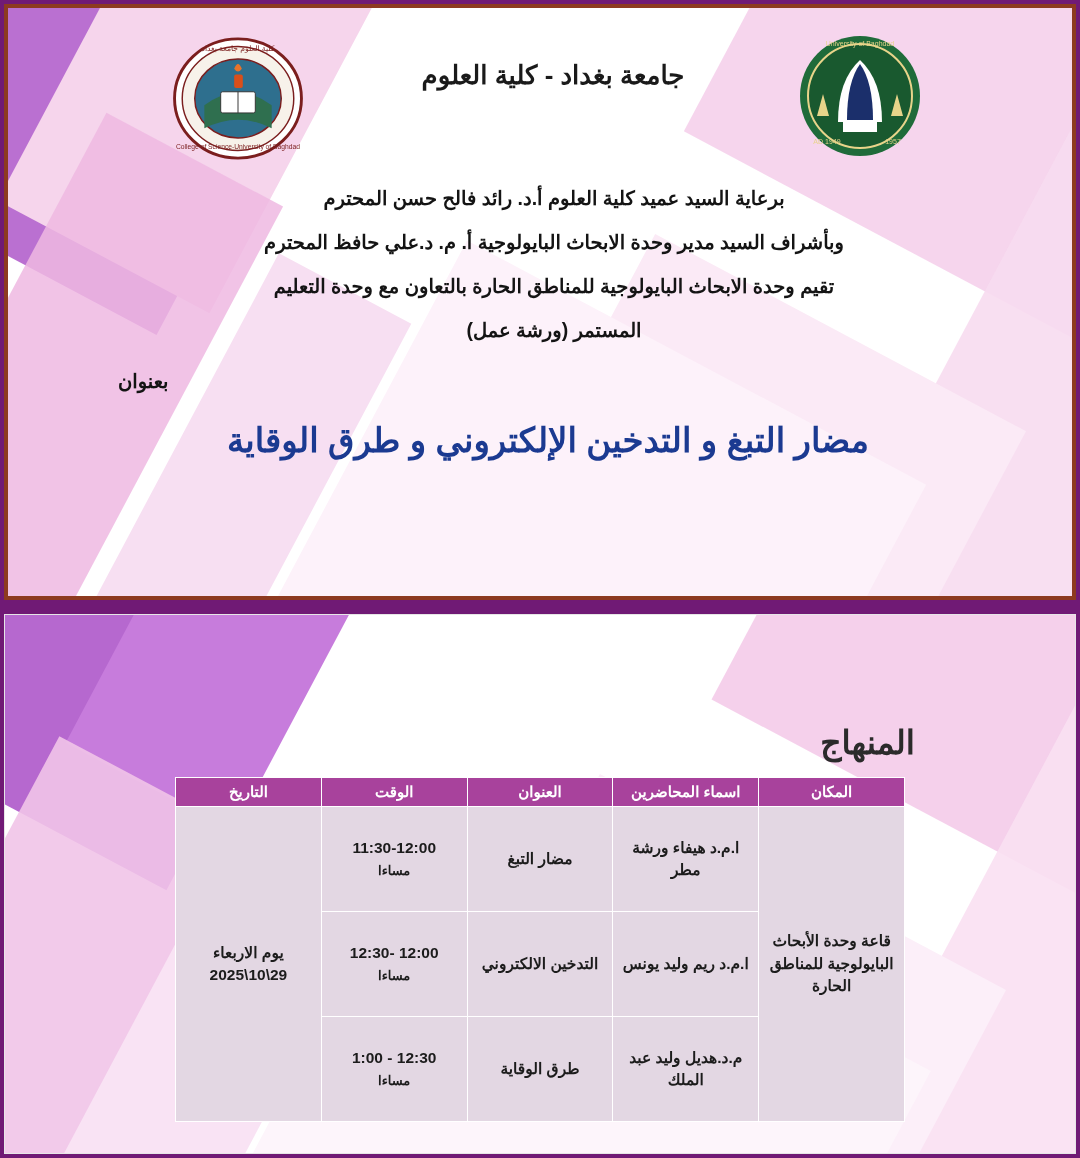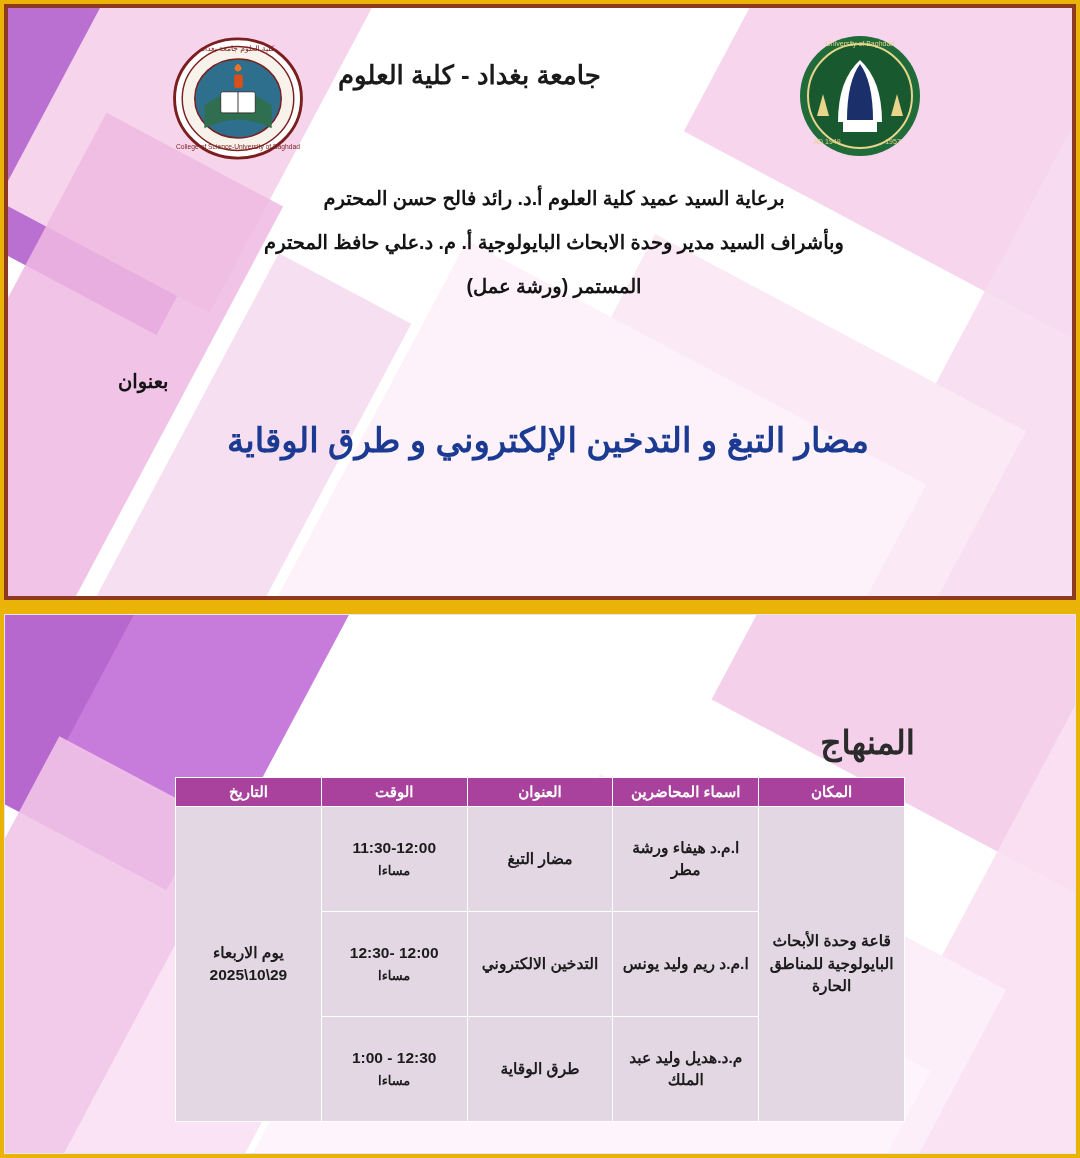--- a/index.html
+++ b/index.html
@@ -11,21 +11,21 @@
     width: 1080px;
     height: 1158px;
     font-family: "Liberation Sans", sans-serif;
     overflow: hidden;
   }
 
   .page {
     position: relative;
     width: 1080px;
     height: 1158px;
-    background: #eab308;
+    background: #701a75;
   }
 
   
   .slide-top {
     position: absolute;
     left: 4px;
     top: 4px;
     width: 1072px;
     height: 596px;
     border: 4px solid #8d3a20;
@@ -72,21 +72,21 @@
     top: 28px;
     width: 140px;
     height: 125px;
   }
 
   .header-title {
     position: absolute;
     left: 330px;
     top: 52px;
     width: 430px;
-    text-align: left;
+    text-align: center;
     font-size: 26px;
     font-weight: bold;
     color: #1a1a1a;
     direction: rtl;
   }
 
   .para-block {
     position: absolute;
     left: 116px;
     top: 168px;
@@ -251,20 +251,21 @@
           <text x="34" y="110" font-size="7" fill="#e8d48a" text-anchor="middle" font-family="Liberation Sans, sans-serif">1949 AD</text>
           <text x="100" y="110" font-size="7" fill="#e8d48a" text-anchor="middle" font-family="Liberation Sans, sans-serif">1957</text>
         </svg>
       </div>
 
       <div class="header-title">جامعة بغداد - كلية العلوم</div>
 
       <div class="para-block">
         <div class="para-line">برعاية السيد عميد كلية العلوم أ.د. رائد فالح حسن المحترم</div>
         <div class="para-line">وبأشراف السيد مدير وحدة الابحاث البايولوجية أ. م. د.علي حافظ المحترم</div>
+        <div class="para-line">تقيم وحدة الابحاث البايولوجية للمناطق الحارة بالتعاون مع وحدة  التعليم</div>
         <div class="para-line">المستمر (ورشة عمل)</div>
       </div>
 
       <div class="subject-word">بعنوان</div>
 
       <div class="main-title">مضار التبغ و التدخين الإلكتروني و طرق الوقاية</div>
     </div>
   </div>
 
   <div class="slide-bottom">

